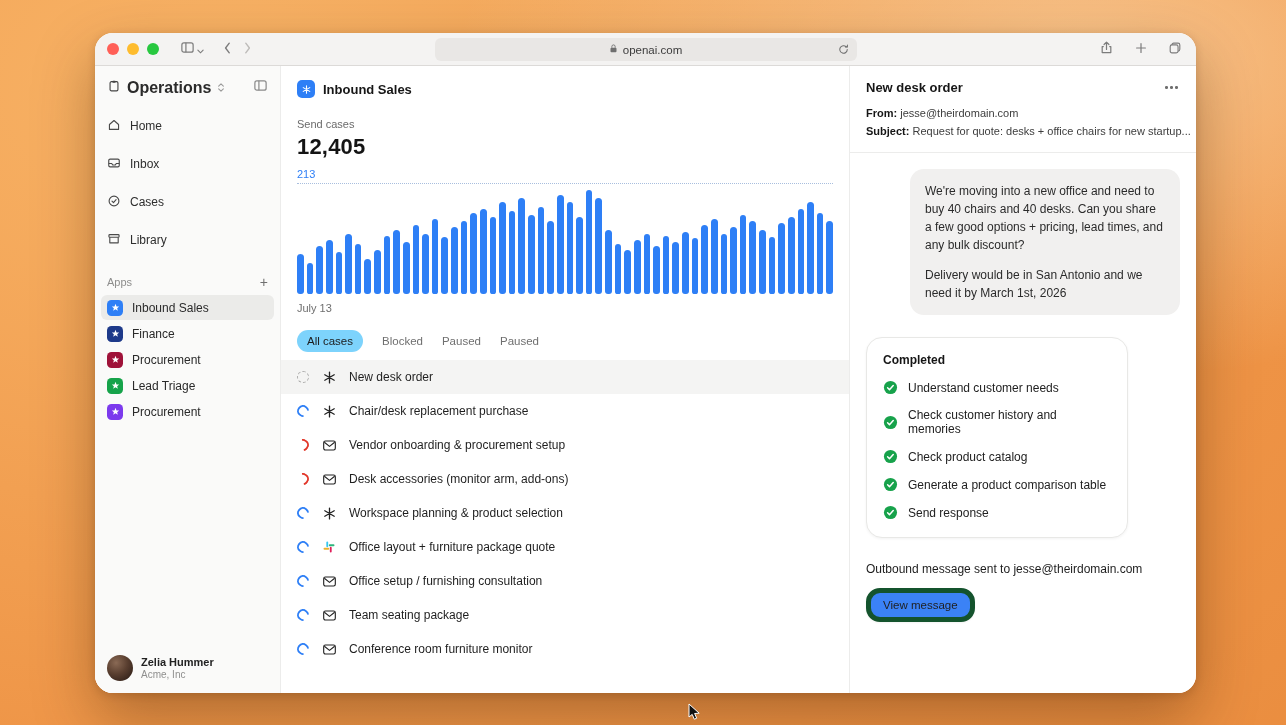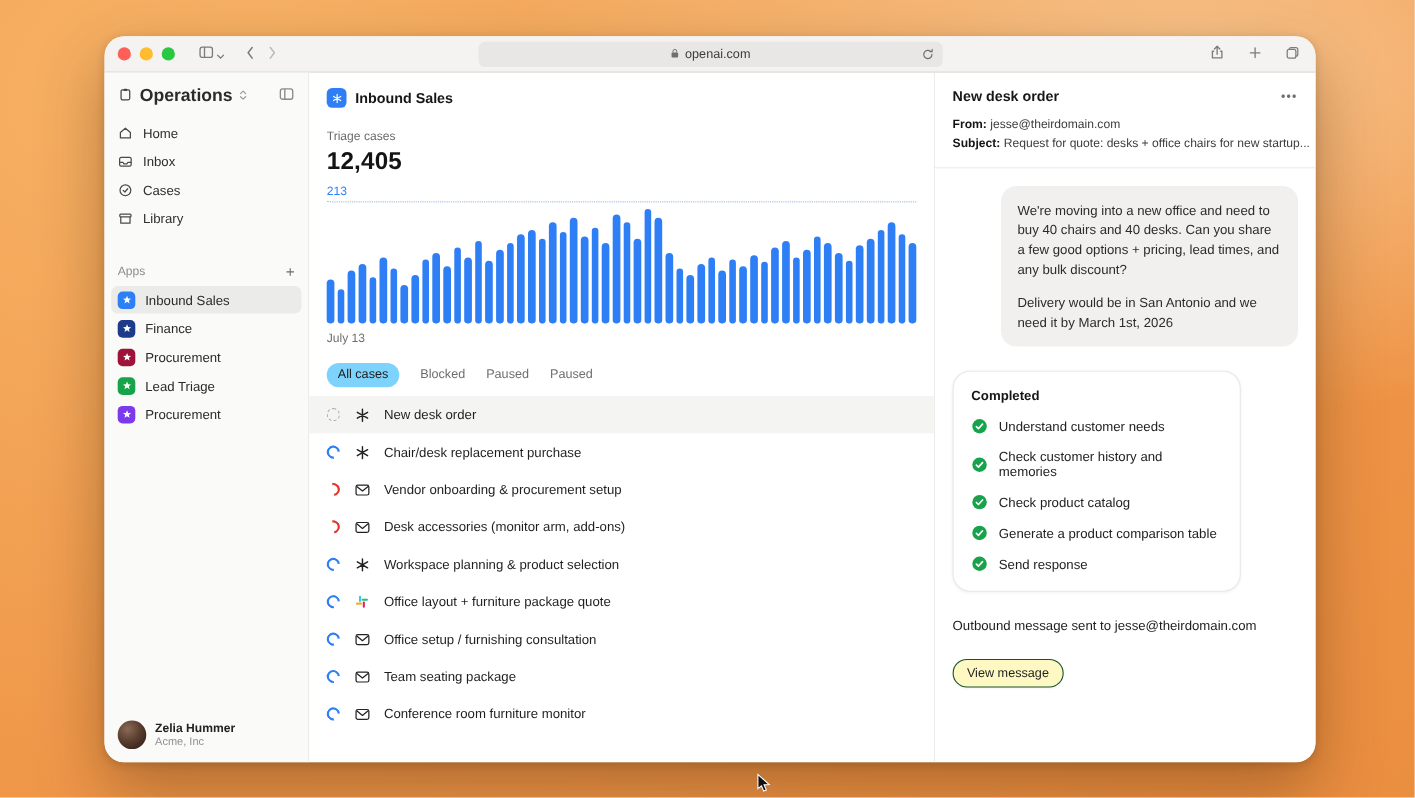--- a/index.html
+++ b/index.html
@@ -36,21 +36,21 @@
   .chrome-right { margin-left:auto; display:flex; gap:16px; align-items:center; }
 
   
   .app { flex:1; display:flex; min-height:0; background:#fff; }
 
   
   .sidebar { width:186px; flex:none; background:#fafaf9; border-right:1px solid #ececeb; padding:12px; position:relative; }
   .ws-row { display:flex; align-items:center; gap:6px; font-size:16px; font-weight:600; color:#2b2b2b; }
   .ws-row .spacer { flex:1; }
   .nav { margin-top:16px; }
-  .nav-item { display:flex; gap:9px; height:26px; font-size:12px; color:#2e2e2e; padding:0 6px; margin:0 -6px; border-radius:6px; }
+  .nav-item { display:flex; align-items:center; gap:9px; height:26px; font-size:12px; color:#2e2e2e; padding:0 6px; margin:12px -6px; border-radius:6px; }
   .apps-head { margin-top:22px; display:flex; justify-content:space-between; align-items:center; font-size:11px; color:#8d8d8c; }
   .apps-head .plus { background:none; border:none; color:#6f6f6f; font-size:14px; line-height:1; cursor:default; }
   .apps { margin-top:6px; }
   .app-item { display:flex; align-items:center; gap:9px; height:25px; font-size:12px; color:#2a2a2a; padding:0 6px; margin:1px -6px; border-radius:6px; }
   .app-item.active { background:#ebebe9; }
   .app-ic { width:16px; height:16px; border-radius:4.5px; flex:none; display:flex; align-items:center; justify-content:center; }
   .user { position:absolute; left:12px; bottom:12px; display:flex; gap:8px; align-items:center; }
   .avatar { width:26px; height:26px; border-radius:50%; background:radial-gradient(circle at 35% 30%, #8a6a55 0%, #5a3f30 45%, #241712 100%); }
   .user-name { font-size:11px; font-weight:600; color:#222; }
   .user-org { font-size:10px; color:#8f8f8e; margin-top:1px; }
@@ -88,21 +88,21 @@
   .meta { margin-top:10px; font-size:11px; line-height:1.6; color:#3d3d3d; }
   .meta b { color:#161616; }
   .meta .subj { white-space:nowrap; }
   .divider { height:1px; background:#ececeb; margin:12px -16px 0; }
   .bubble { margin:16px 0 0 44px; background:#f1f0ef; border-radius:14px; padding:13px 15px; font-size:12px; line-height:1.5; color:#2b2b2b; }
   .bubble p + p { margin-top:12px; }
   .card { margin-top:22px; margin-right:52px; border:1px solid #e8e8e6; border-radius:16px; padding:15px 16px 17px; box-shadow:0 1px 3px rgba(0,0,0,.05); background:#fff; }
   .card-title { font-size:12px; font-weight:700; color:#161616; }
   .check-row { display:flex; align-items:center; gap:10px; margin-top:13px; font-size:12px; color:#222; }
   .outbound { margin-top:24px; font-size:12px; color:#1d1d1d; }
-  .view-btn { margin-top:23px; background:#fef9c3; border:1px solid #14532d; border-radius:14px; padding:6px 12px; font-size:11.5px; color:#1f1f1f; box-shadow:0 1px 2px rgba(0,0,0,.05); font-family:inherit; cursor:default; }
+  .view-btn { margin-top:12px; background:#3b82f6; border:5px solid #14532d; border-radius:14px; padding:6px 12px; font-size:11.5px; color:#1f1f1f; box-shadow:0 1px 2px rgba(0,0,0,.05); font-family:inherit; cursor:default; }
 
   .cursor { position:absolute; left:688px; top:703px; }
 </style>
 </head>
 <body>
 
 <div class="window">
   <div class="chrome">
     <div class="traffic">
       <span class="light" style="background:#ff5f57"></span>
@@ -267,21 +267,21 @@
         <span class="title-ic" style="background:#2e7ff6">
             <svg viewBox="0 0 16 16" width="11" height="11">
               <g stroke="#fff" stroke-width="1.6" stroke-linecap="round">
                 <path d="M8 2.6v10.8M3.3 5.3l9.4 5.4M12.7 5.3 3.3 10.7"></path>
               </g>
             </svg>
           </span>
         <span>Inbound Sales</span>
       </div>
       <div class="stats">
-        <div class="stats-label">Triage cases</div>
+        <div class="stats-label">Send cases</div>
         <div class="stats-value">12,405</div>
         <div class="delta-row"><span>213</span></div>
       </div>
       <div class="chart" id="chart">
           <div class="bar" style="height: 38%;"></div>
           <div class="bar" style="height: 30%;"></div>
           <div class="bar" style="height: 46%;"></div>
           <div class="bar" style="height: 52%;"></div>
           <div class="bar" style="height: 40%;"></div>
           <div class="bar" style="height: 58%;"></div>

